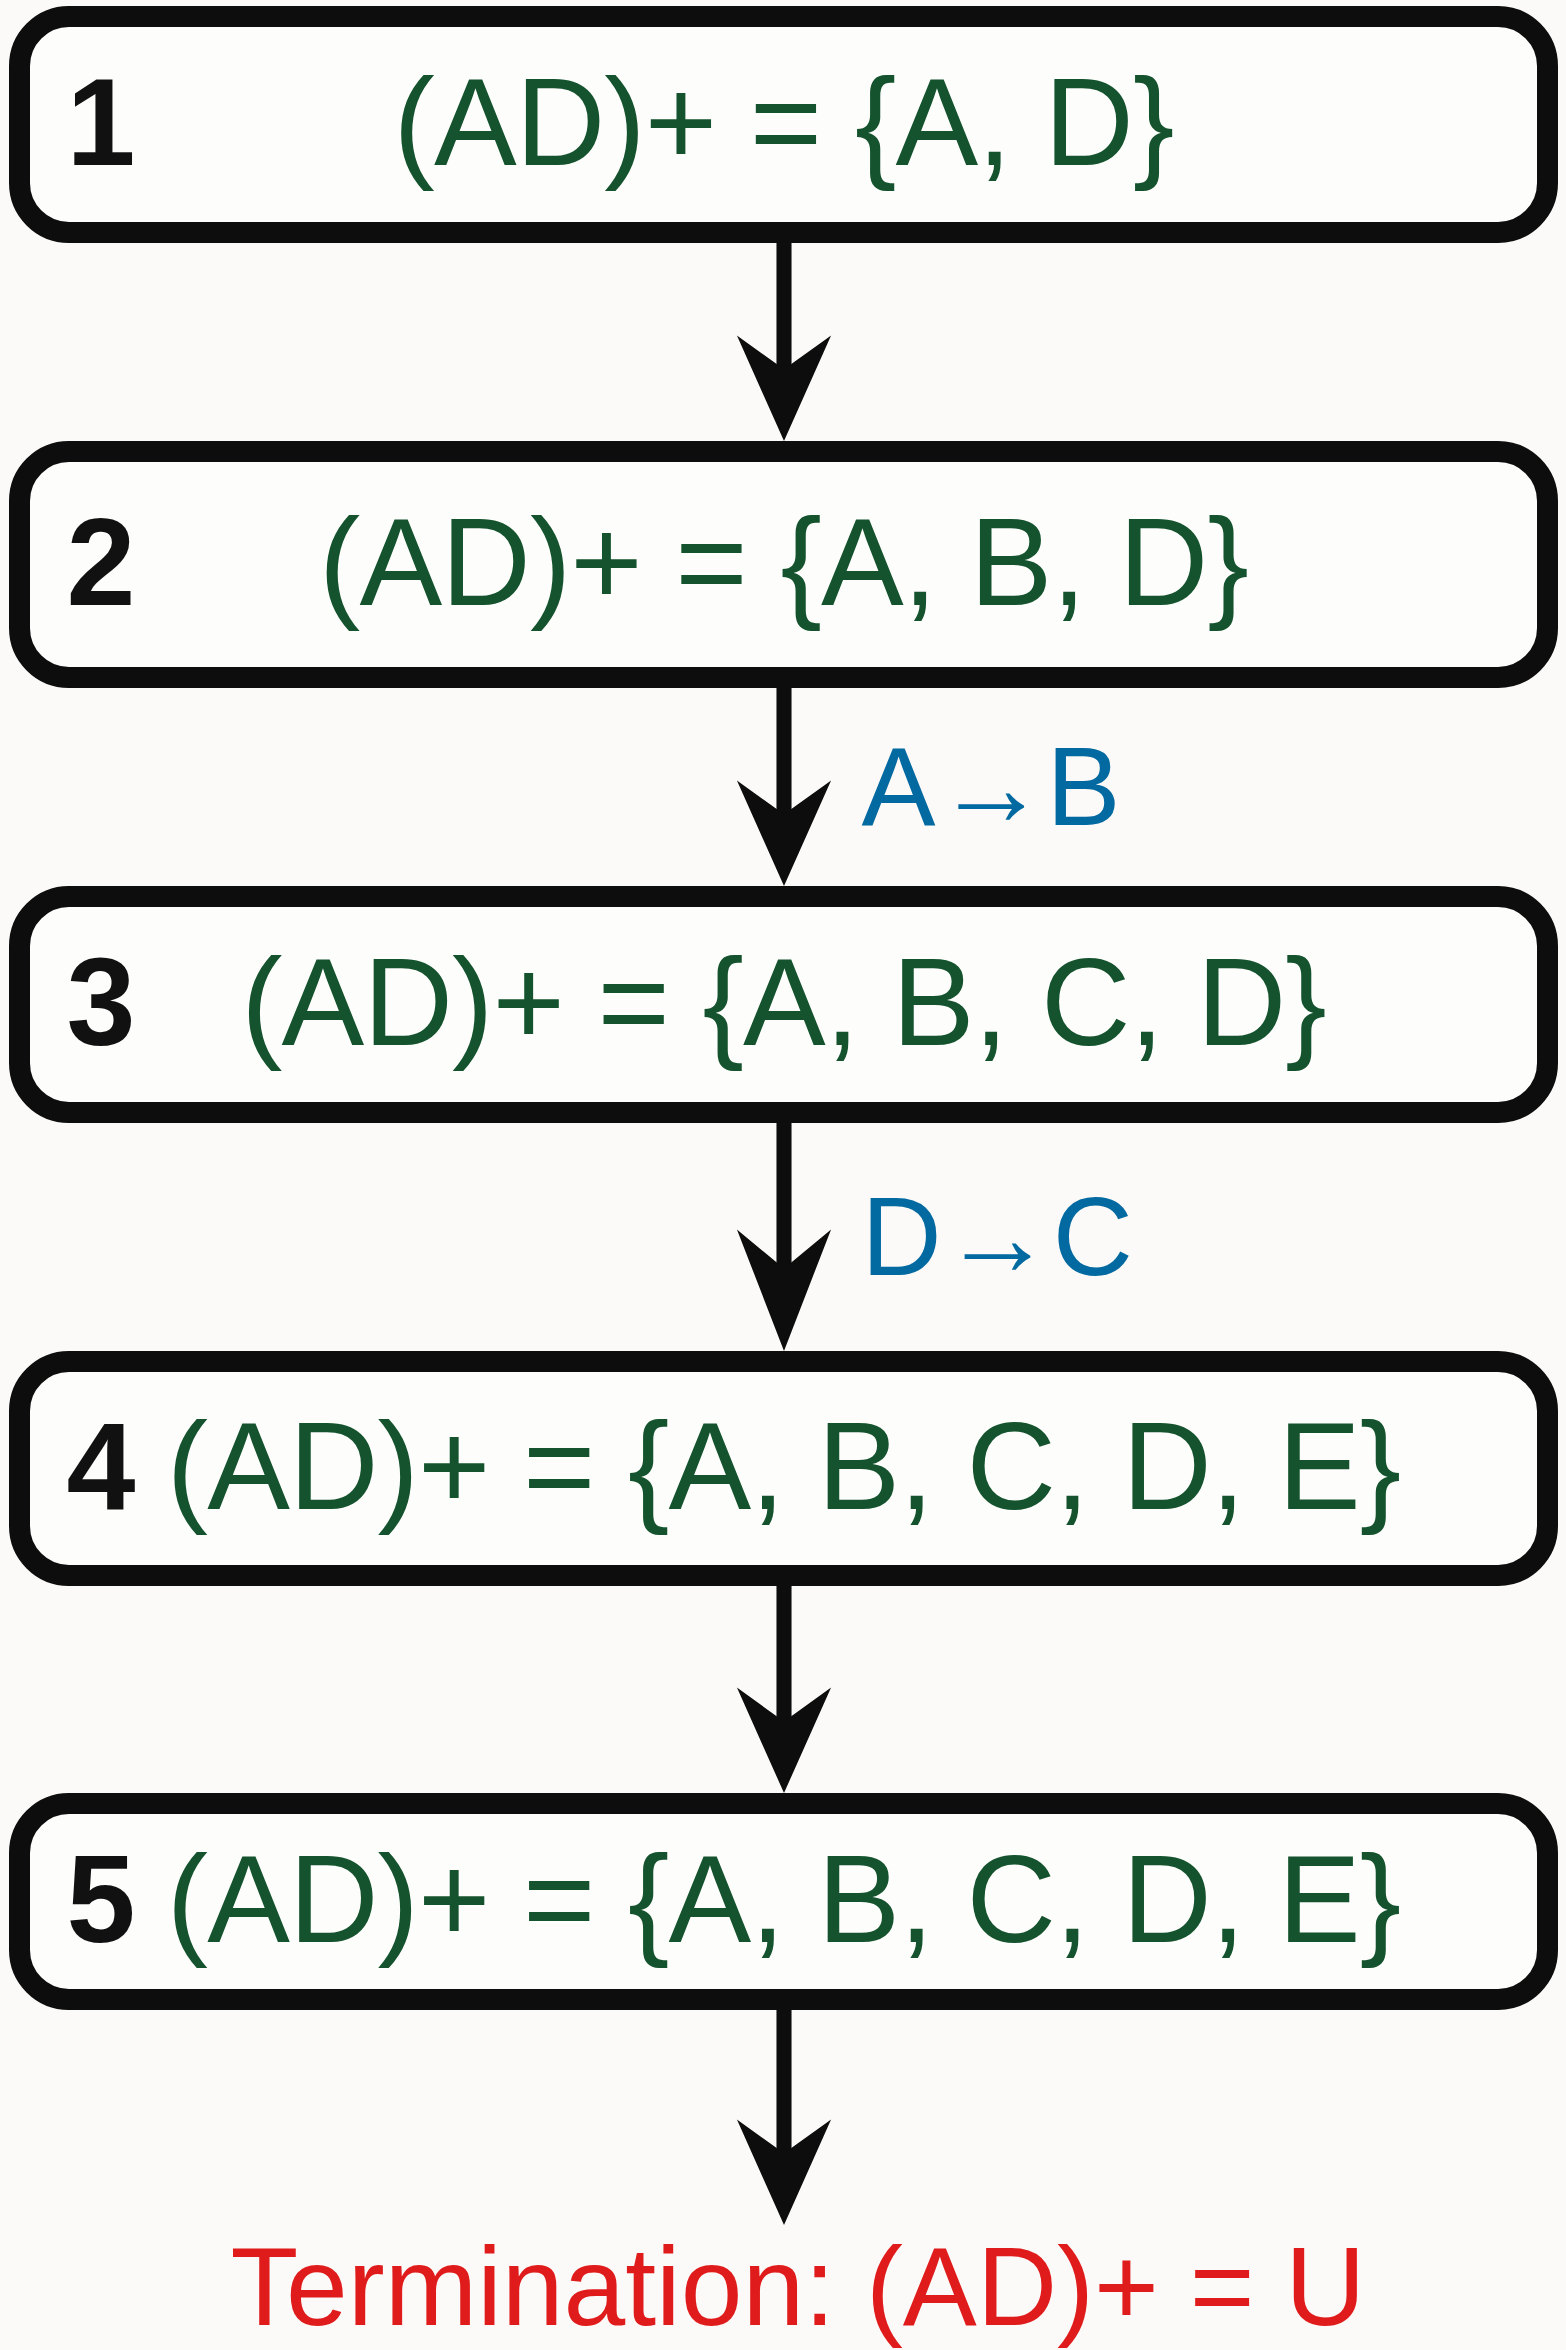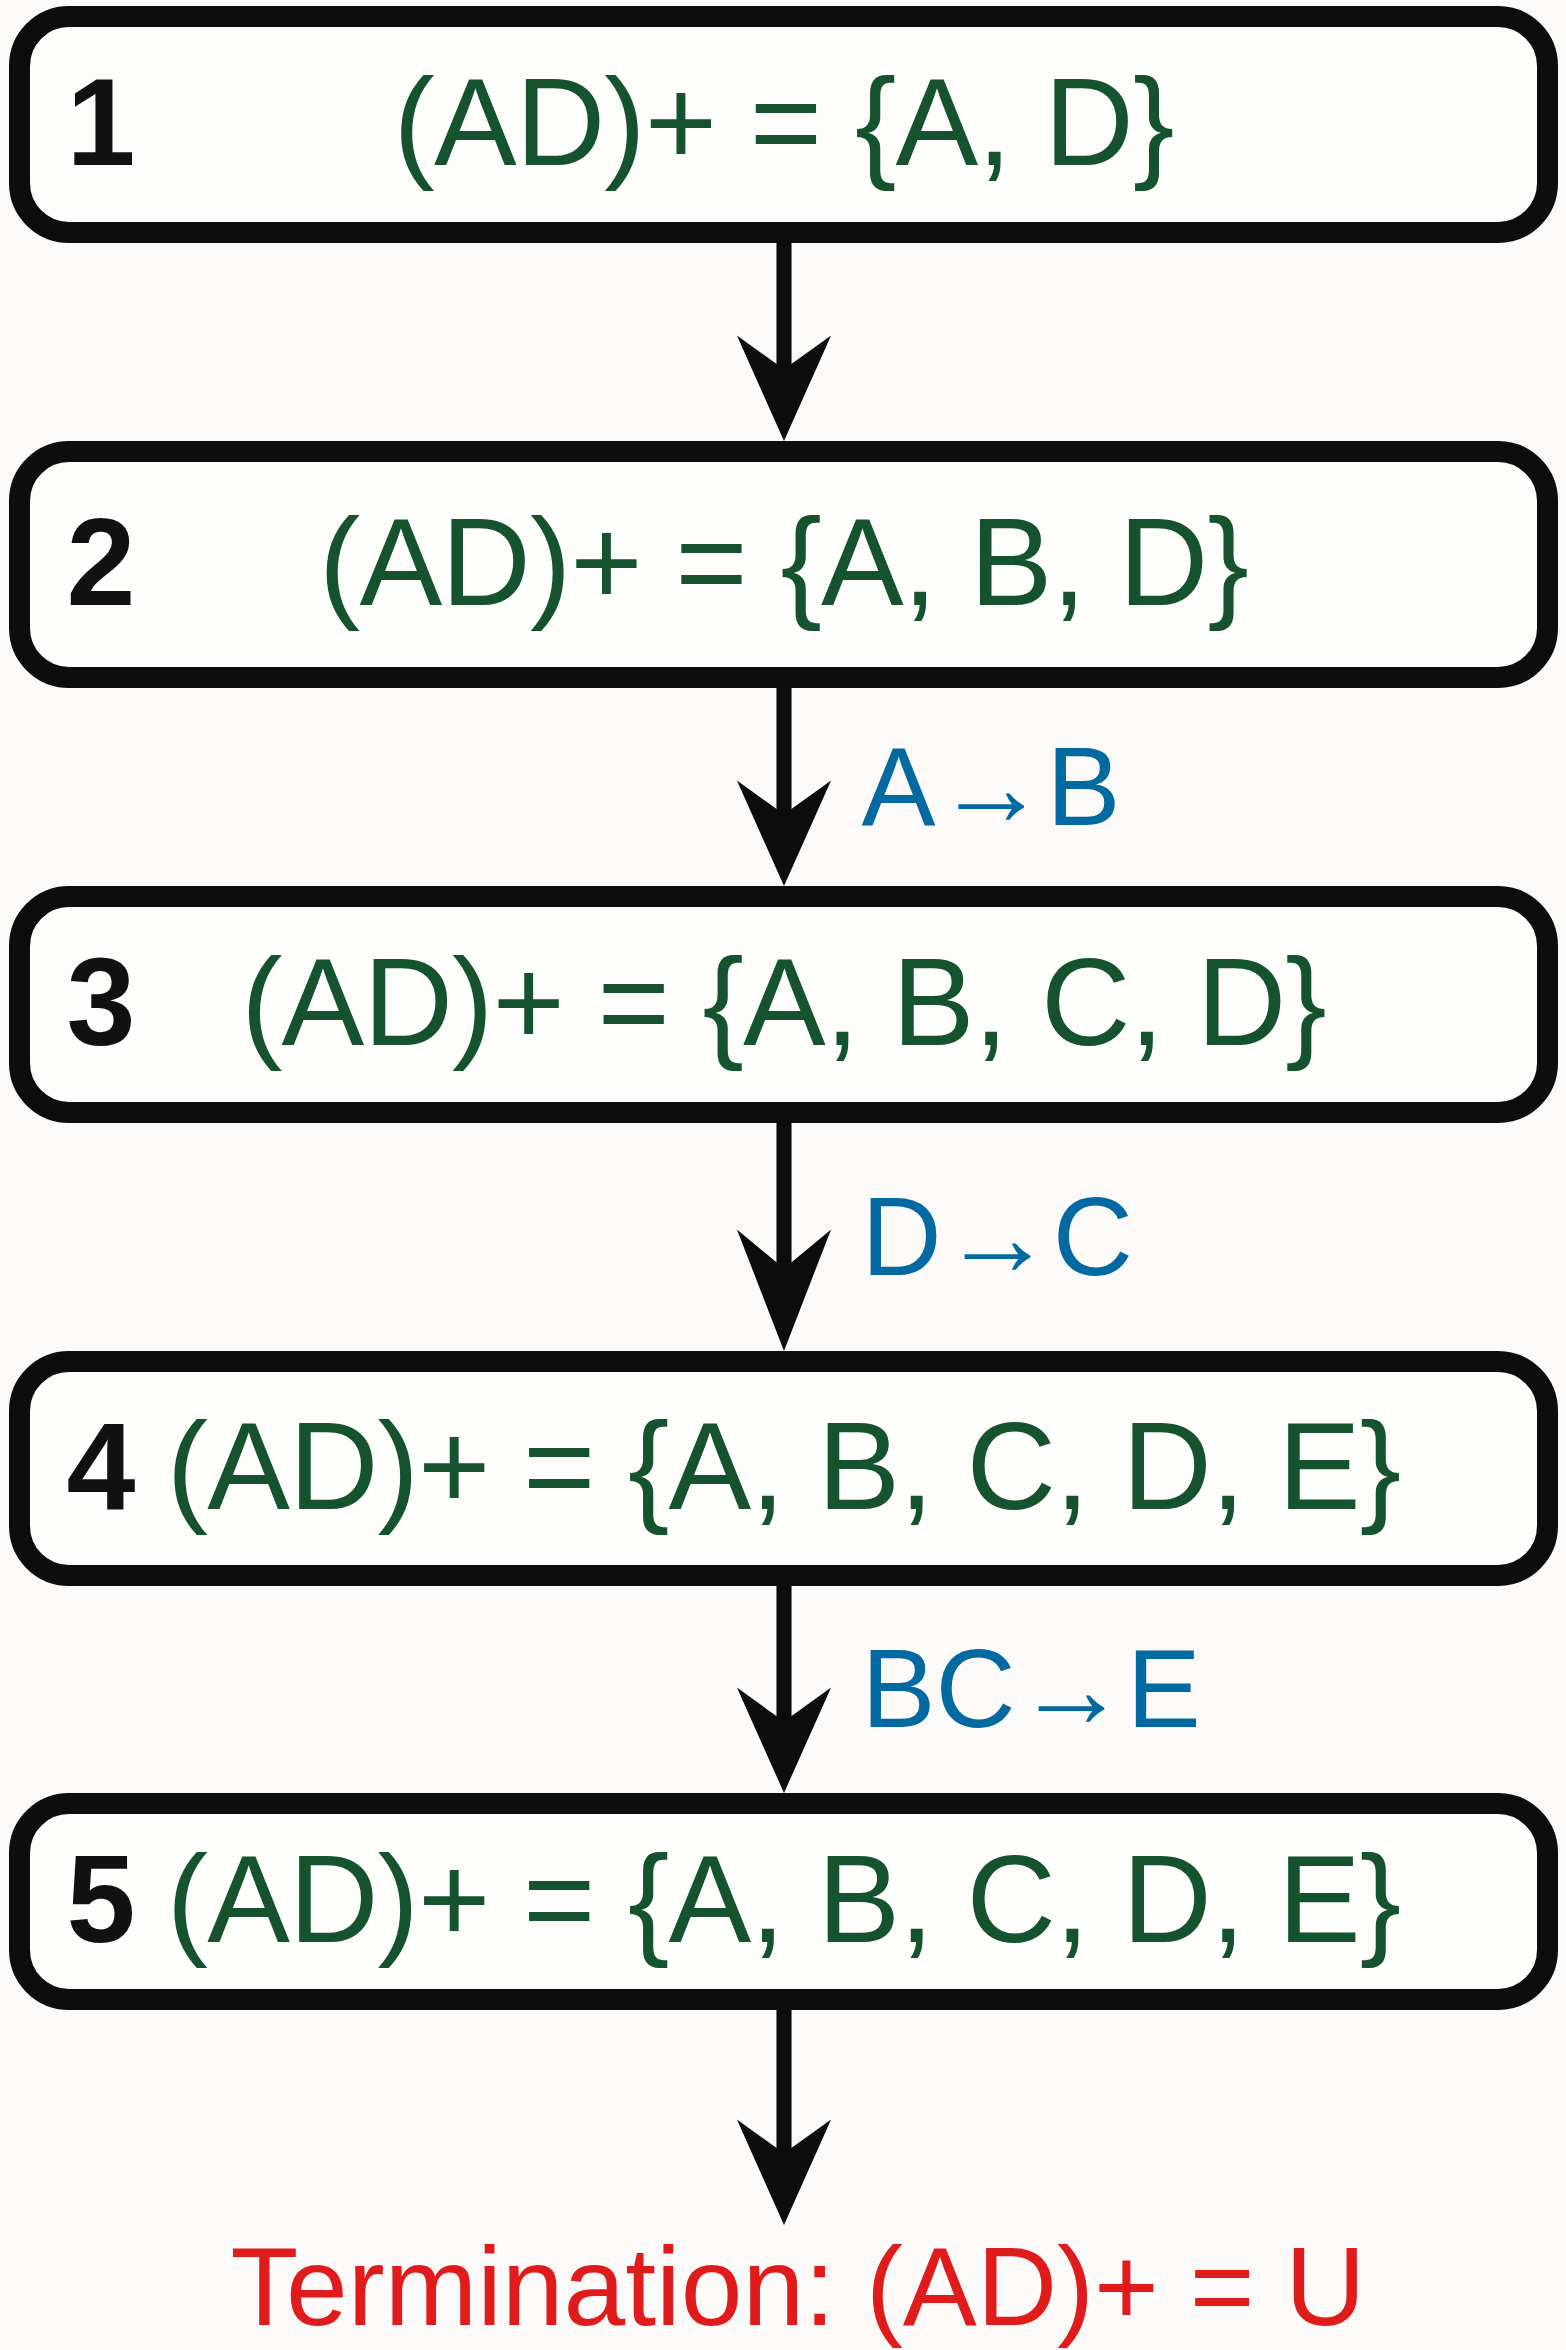--- a/index.html
+++ b/index.html
@@ -116,21 +116,20 @@
   <div class="box b4">
     <span class="num">4</span>
     <span class="formula">(AD)+ = {A, B, C, D, E}</span>
   </div>
 
   <div class="arrowzone a4">
     <svg class="arrow-svg" viewBox="0 0 120 220" preserveAspectRatio="none" aria-hidden="true">
       <rect x="52" y="0" width="16" height="145"></rect>
       <polygon points="60,220 10,108 60,144 110,108"></polygon>
     </svg>
-    <span class="arrowlabel">BC→E</span>
   </div>
 
   <div class="box b5">
     <span class="num">5</span>
     <span class="formula">(AD)+ = {A, B, C, D, E}</span>
   </div>
 
   <div class="arrowzone a5">
     <svg class="arrow-svg" viewBox="0 0 120 228" preserveAspectRatio="none" aria-hidden="true">
       <rect x="52" y="0" width="16" height="153"></rect>

